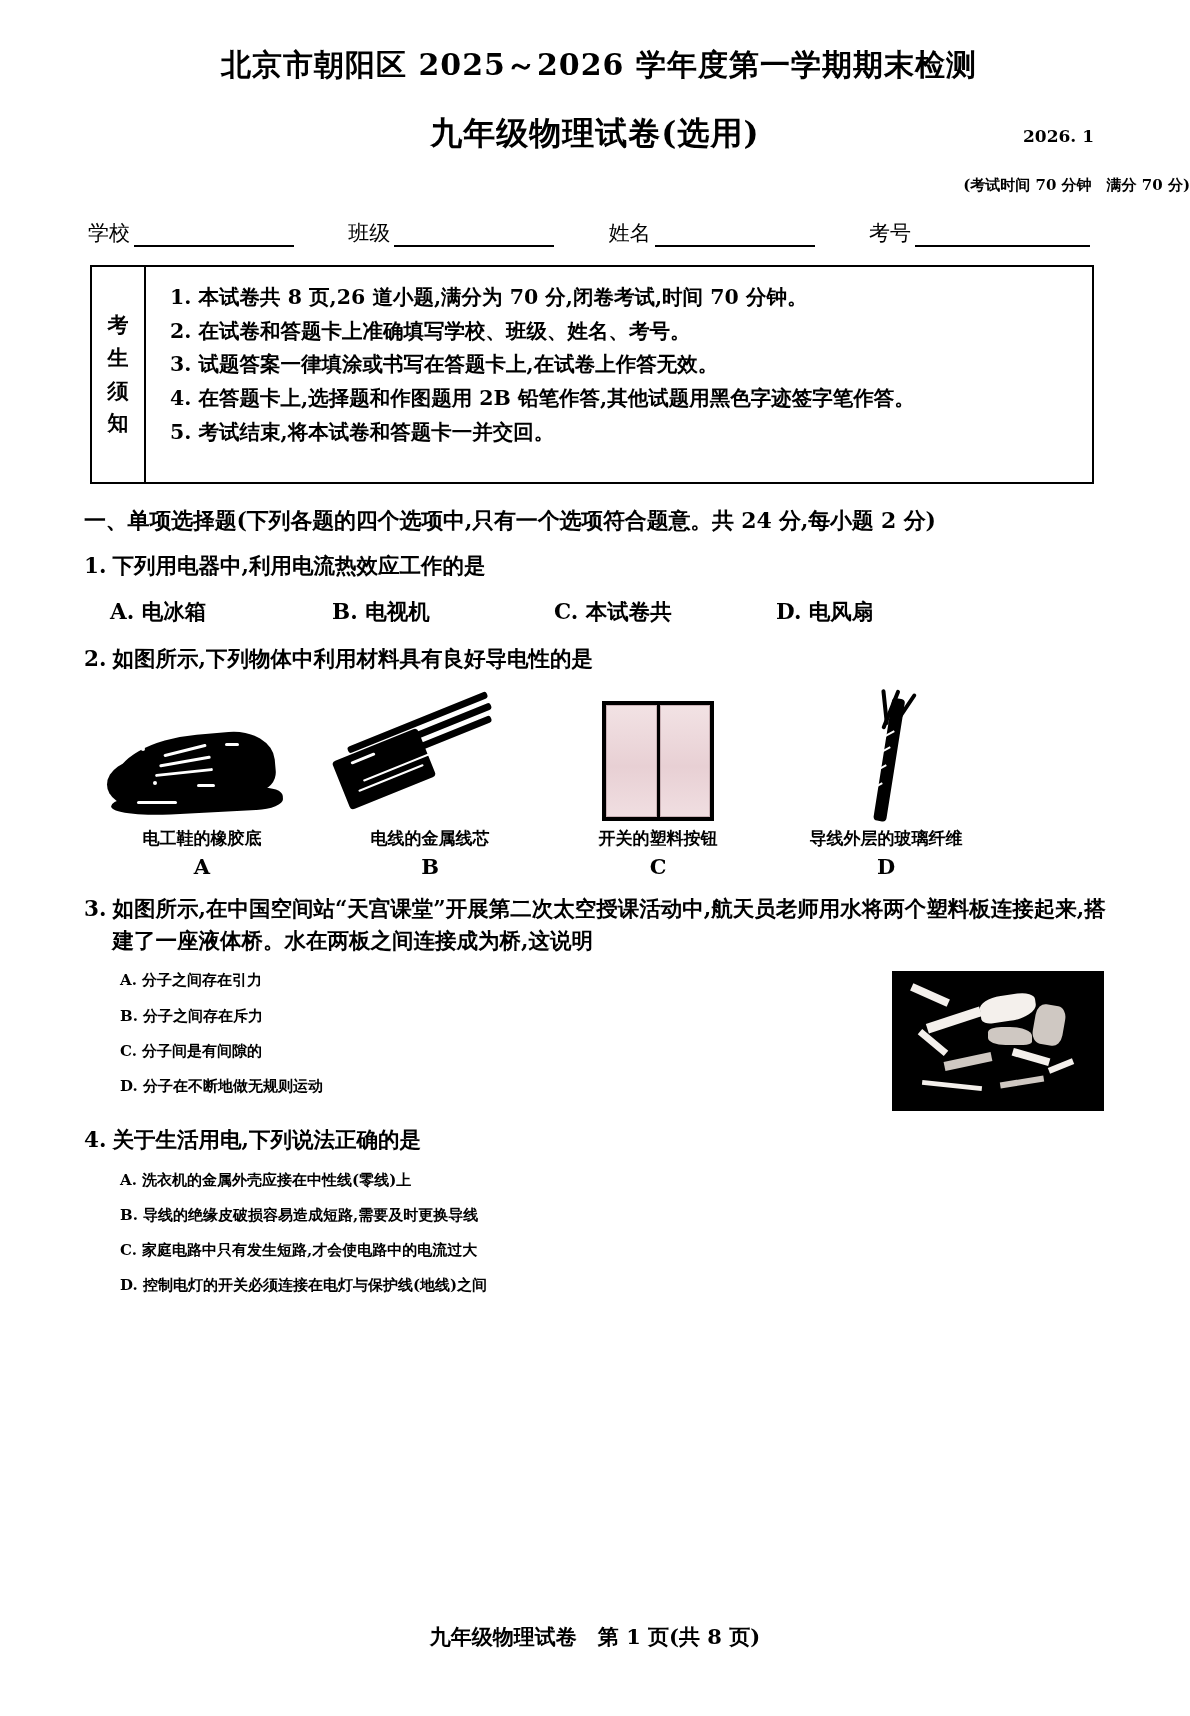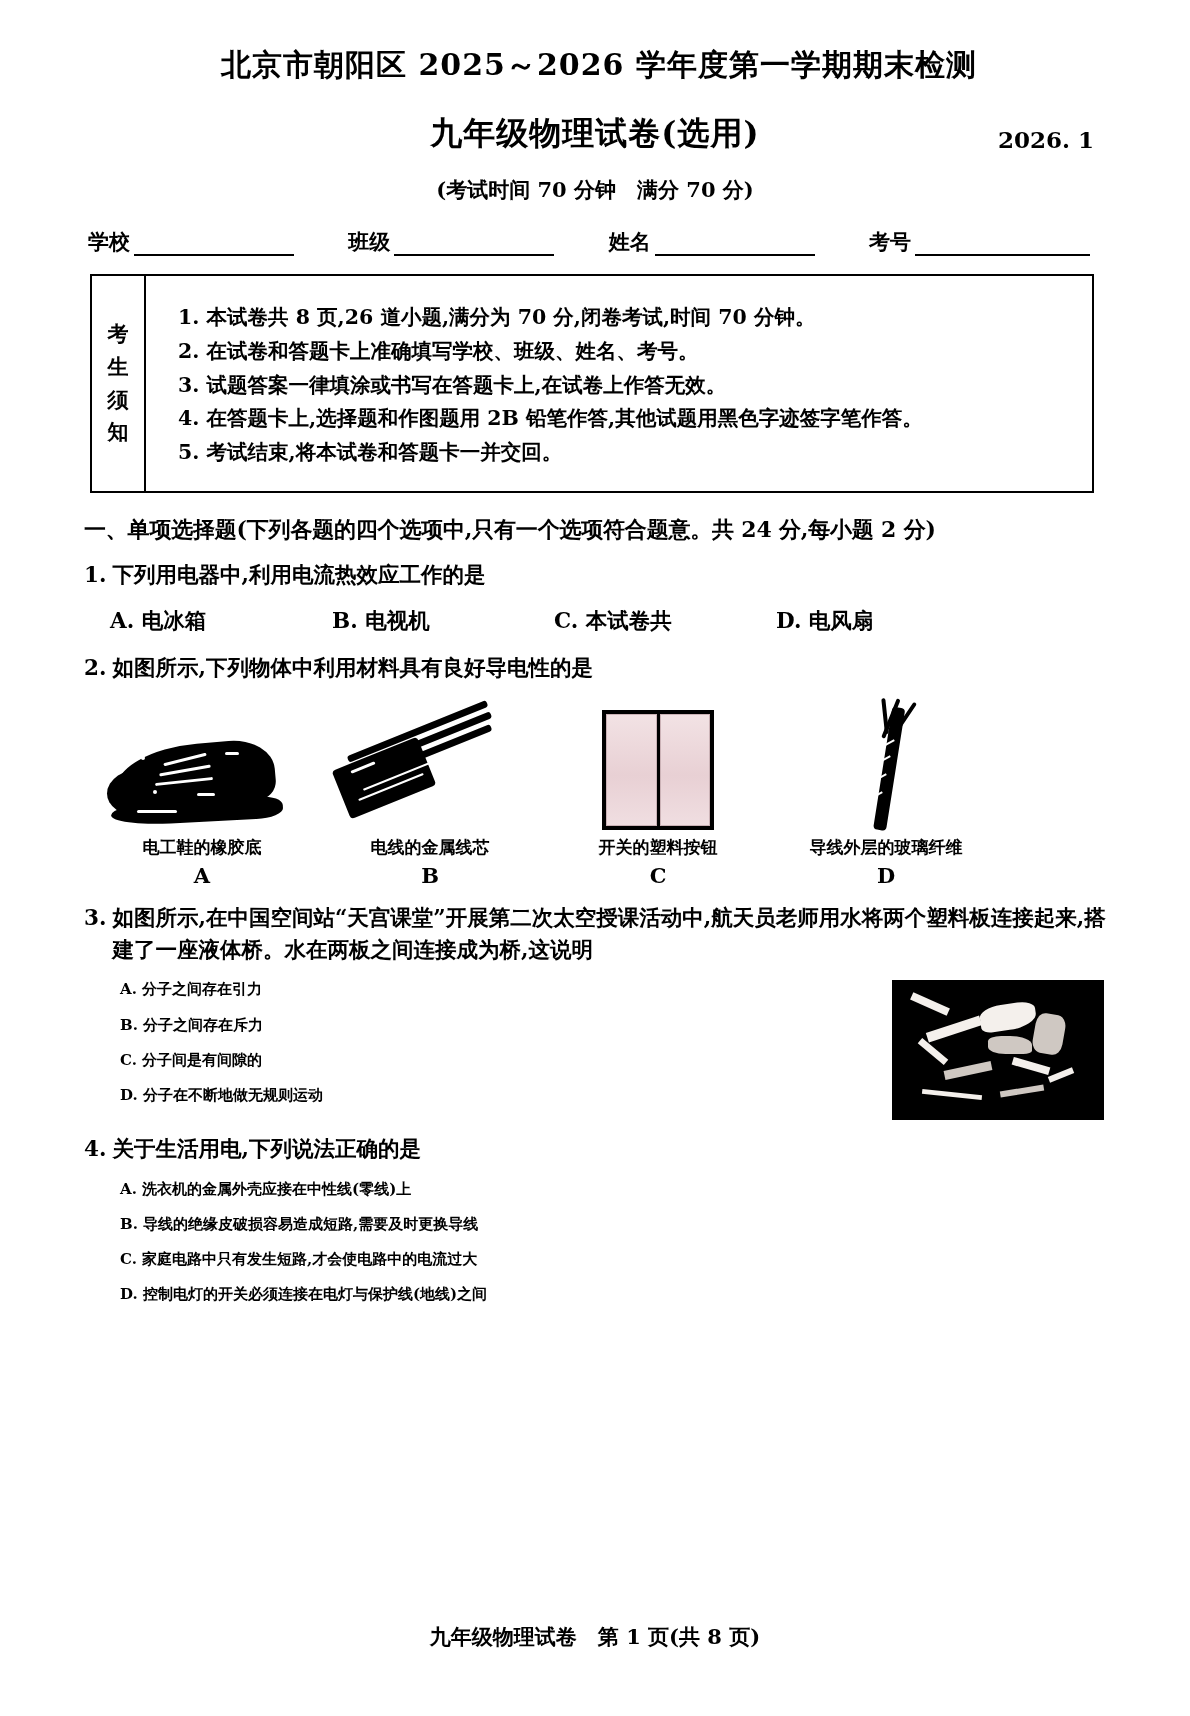--- a/index.html
+++ b/index.html
@@ -41,37 +41,37 @@
   .title-sub {
     text-align: center;
     font-size: 32px;
     font-weight: bold;
     letter-spacing: 1px;
   }
   .exam-date {
     position: absolute;
     right: 96px;
     top: 14px;
-    font-size: 23px;
+    font-size: 17px;
     font-weight: bold;
   }
   .exam-meta {
-    text-align: center;
-    font-size: 21px;
+    text-align: right;
+    font-size: 15px;
     font-weight: bold;
     margin-top: 20px;
   }
 
   
   .fields-line {
     display: flex;
     align-items: flex-end;
     margin: 24px 100px 0 88px;
     font-size: 21px;
-    font-weight: bold;
+    font-weight: normal;
     justify-content: center;
   }
   .field {
     display: flex;
     align-items: flex-end;
     flex: 1 1 auto;
   }
   .field:last-child { flex: 0 0 auto; }
   .field-label { white-space: nowrap; }
   .field-blank {
@@ -97,24 +97,24 @@
     flex-direction: column;
     align-items: center;
     justify-content: center;
     font-size: 21px;
     font-weight: bold;
     line-height: 1.55;
     padding: 6px 0;
   }
   .notice-items {
     flex: 1;
-    padding: 14px 12px 10px 32px;
+    padding: 14px 12px 10px 24px;
     display: flex;
     flex-direction: column;
-    justify-content: center;
+    justify-content: flex-start;
     border-radius: 10px;
   }
   .notice-item {
     font-size: 20.5px;
     font-weight: bold;
     line-height: 1.35;
     padding: 3px 0;
     white-space: nowrap;
   }
 

